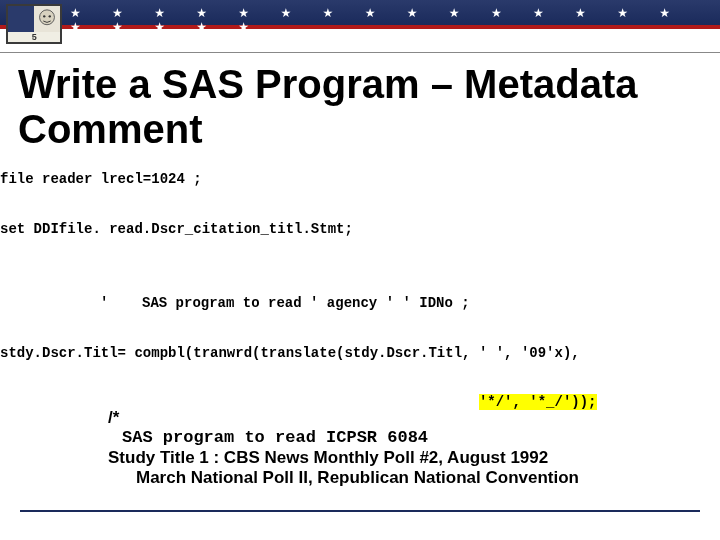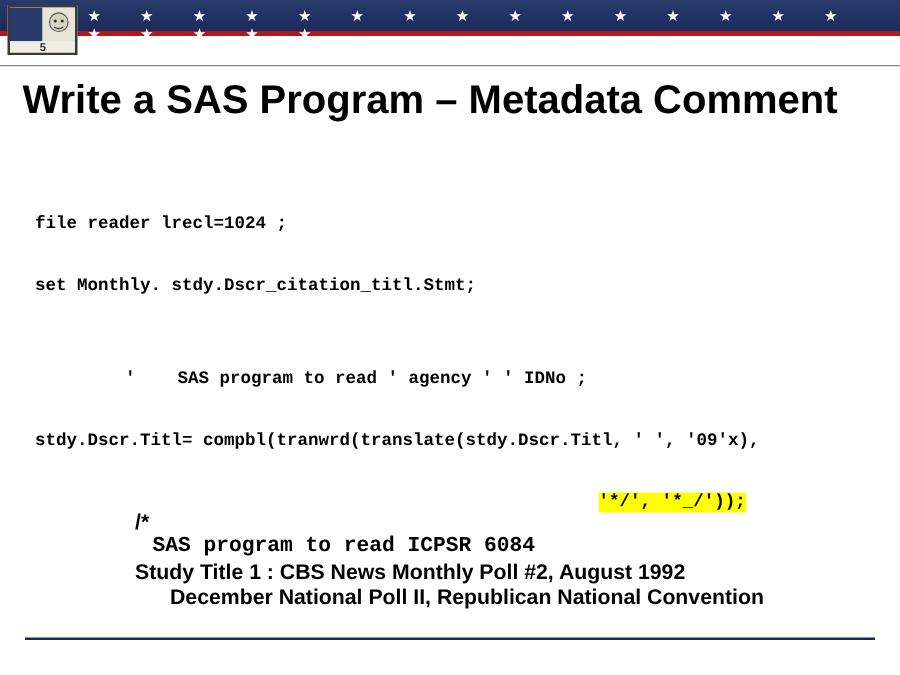--- a/index.html
+++ b/index.html
@@ -56,39 +56,39 @@
     top: 6px;
     color: #fff;
     font-size: 12px;
     letter-spacing: 14px;
   }
   .title {
     position: absolute;
     left: 18px;
     top: 62px;
     width: 680px;
-    font-size: 32px;
+    font-size: 40px;
     font-weight: bold;
     color: #000;
     line-height: 1.12;
   }
   .code-block {
     position: absolute;
     left: 0px;
     top: 138px;
     width: 720px;
     font-family: "Courier New", monospace;
     font-size: 14px;
     font-weight: bold;
     line-height: 1.18;
     color: #000;
     white-space: pre;
   }
   .code-line { display:block; }
-  .indent1 { padding-left: 28px; }
+  .indent1 { }
   .indent1b { padding-left: 100px; margin-top: 25px; }
   .hl { background: #ffff00; }
   .output-block {
     position: absolute;
     left: 108px;
     top: 408px;
     width: 600px;
     font-size: 17px;
     font-weight: bold;
     color: #000;
@@ -126,31 +126,31 @@
       </div>
       <div class="logo-bot">5</div>
     </div>
     <div class="stars">★ ★ ★ ★ ★ ★ ★ ★ ★ ★ ★ ★ ★ ★ ★ ★ ★ ★ ★ ★</div>
   </div>
 
   <div class="title">Write a SAS Program – Metadata Comment</div>
 
   <div class="code-block">
     <span class="code-line indent1">file reader lrecl=1024 ;</span>
-    <span class="code-line indent1">set Monthly. stdy.Dscr_citation_titl.Stmt;</span>
+    <span class="code-line indent1">set DDIfile. read.Dscr_citation_titl.Stmt;</span>
     <span class="code-line indent1b">'    SAS program to read ' agency ' ' IDNo ;</span>
     <span class="code-line indent1">stdy.Dscr.Titl= compbl(tranwrd(translate(stdy.Dscr.Titl, ' ', '09'x),</span>
     <span class="code-line">                                                         <span class="hl">'*/', '*_/'));</span></span>
     
     
     
     
   </div>
 
   <div class="output-block">
     <span class="output-line">/*</span>
     <span class="output-line oind">SAS program to read ICPSR  6084</span>
     <span class="output-line">Study Title 1 : CBS News Monthly Poll #2, August 1992</span>
-    <span class="output-line oind2">December National Poll II, Republican National Convention</span>
+    <span class="output-line oind2">March National Poll II, Republican National Convention</span>
   </div>
 
   <div class="bottom-rule"></div>
 </div>
 
 </body></html>

